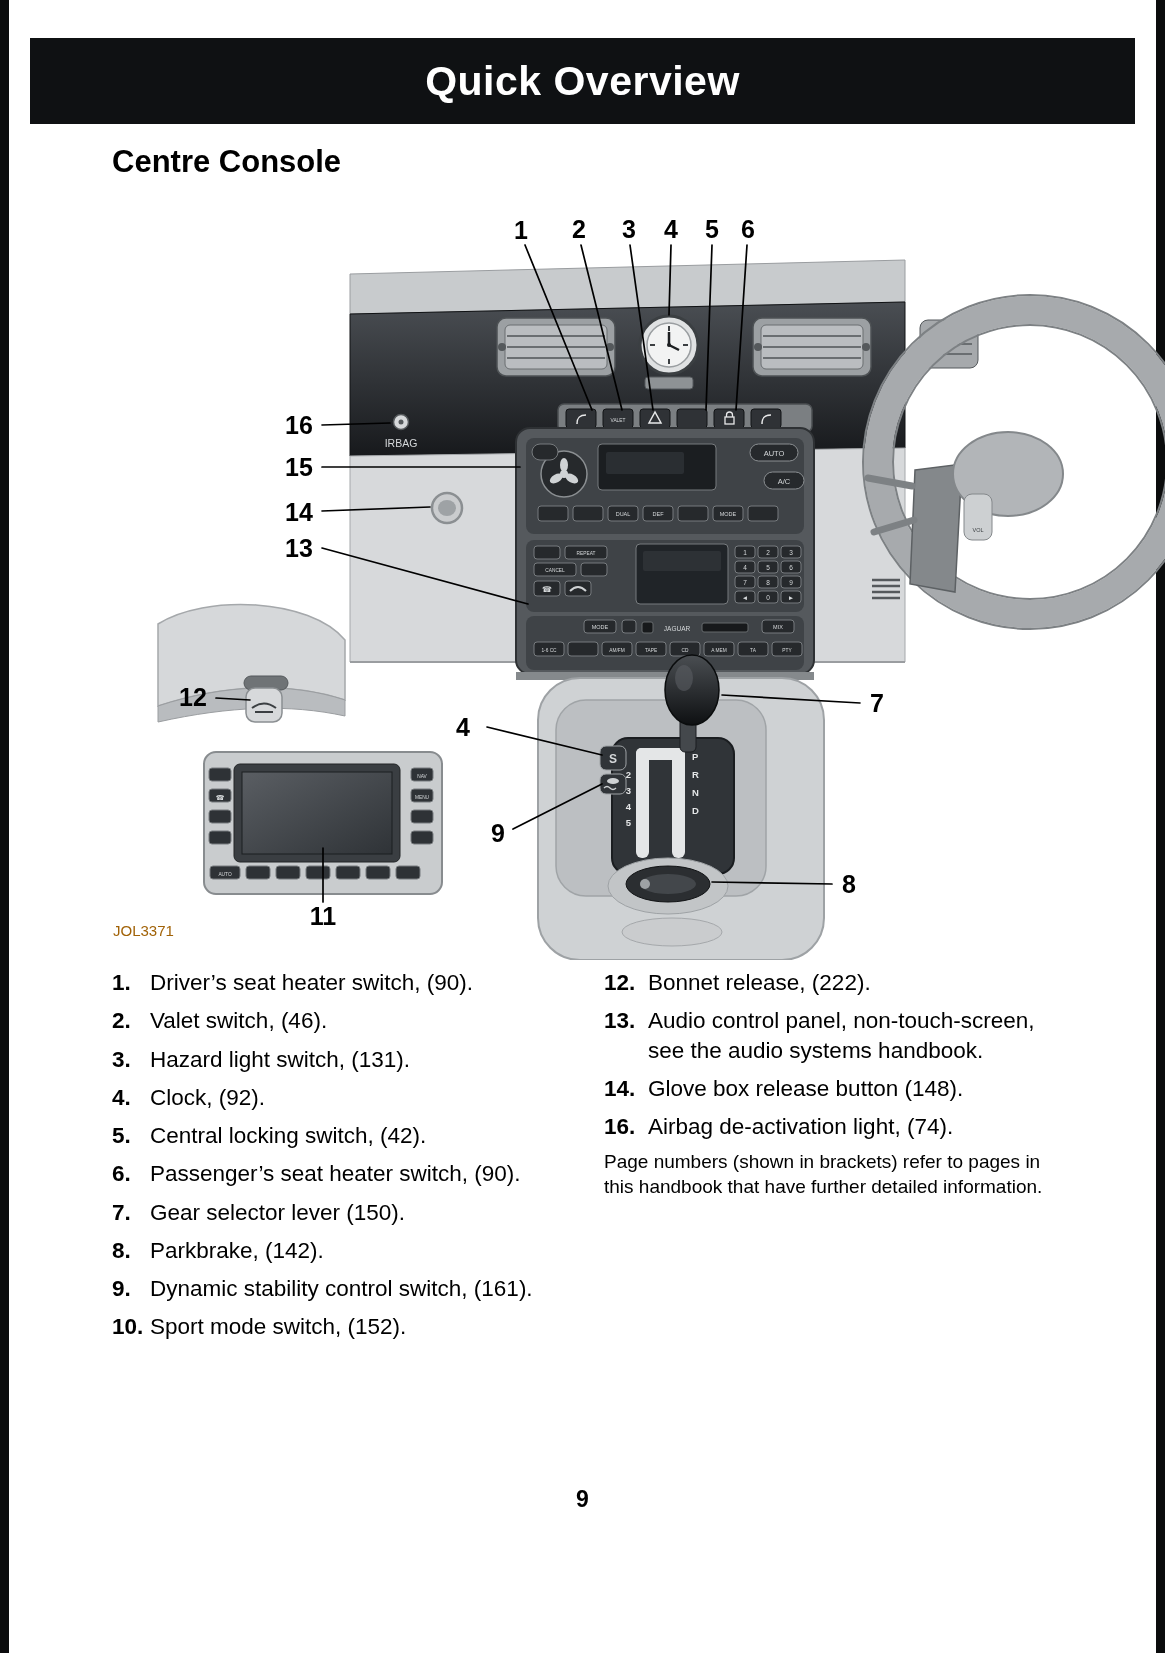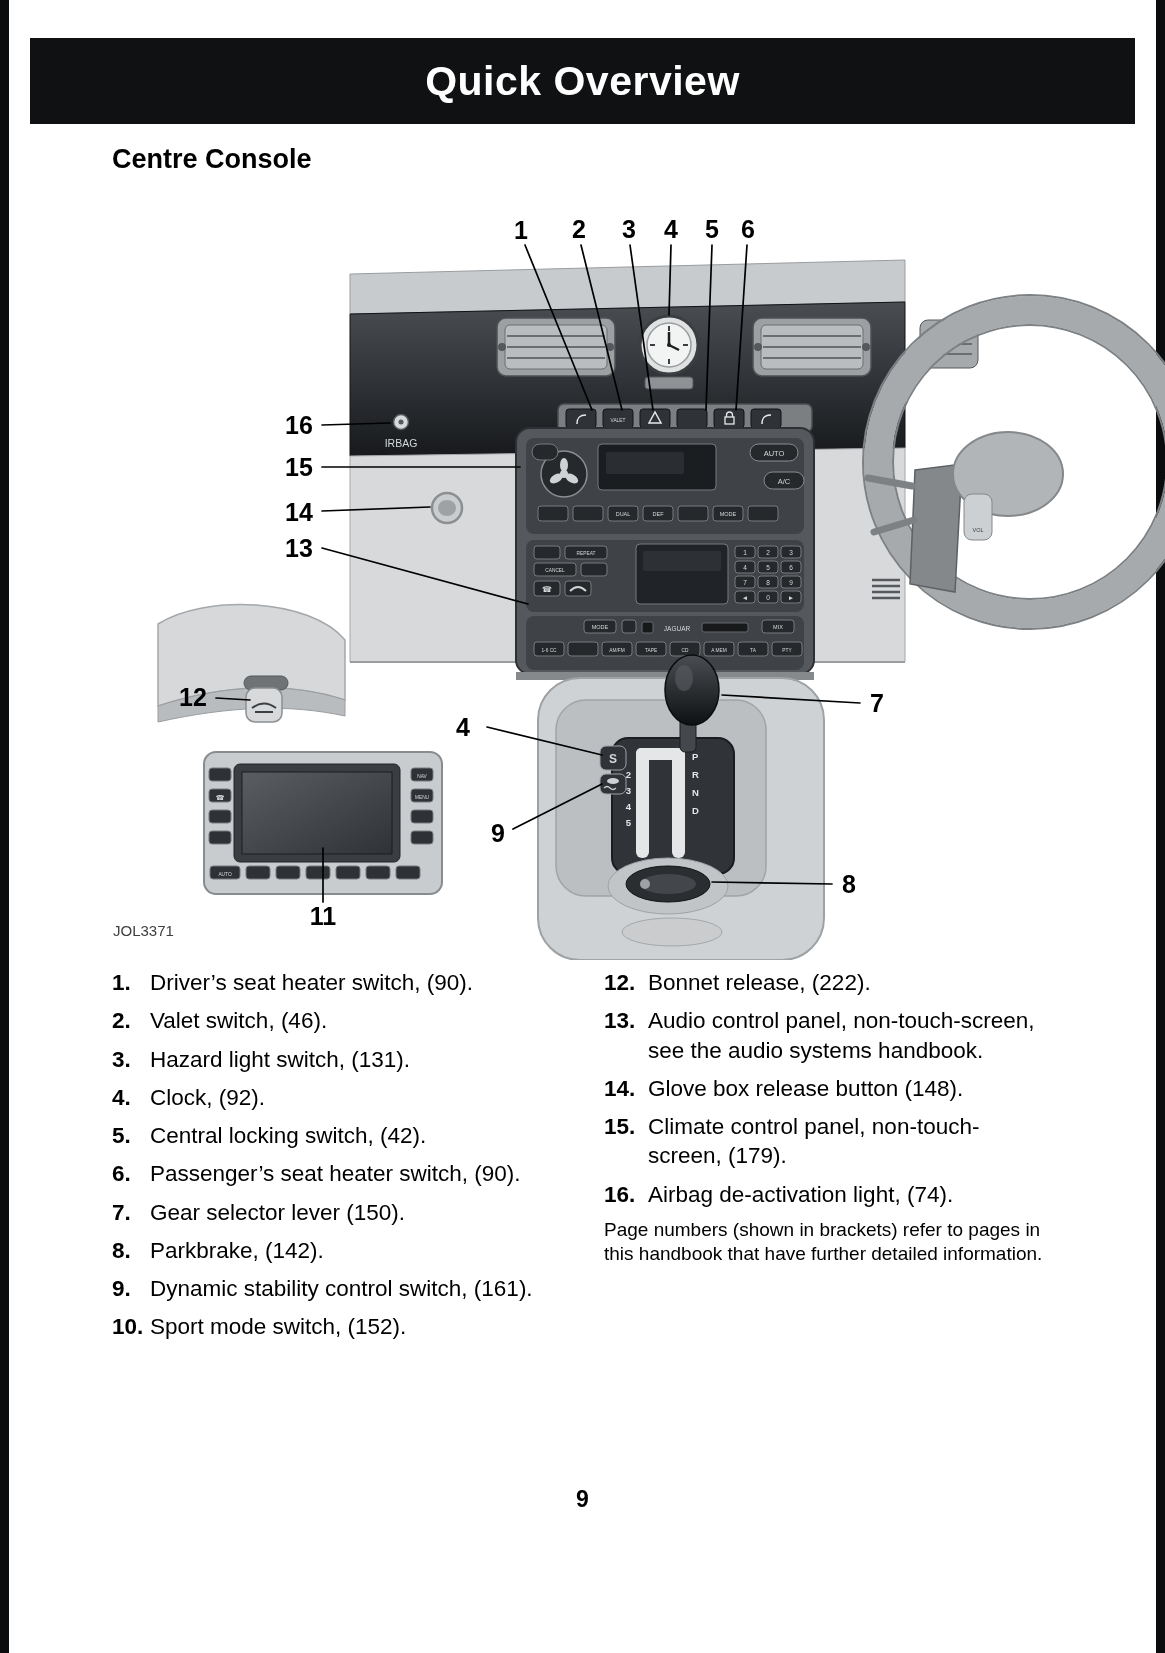--- a/index.html
+++ b/index.html
@@ -3,25 +3,25 @@
 <meta charset="utf-8">
 <style>
   html,body{margin:0;padding:0;background:#ffffff;}
   .page{position:relative;width:1165px;height:1653px;background:#ffffff;
         font-family:"Liberation Sans",sans-serif;overflow:hidden;color:#000;}
   .edge{position:absolute;top:0;bottom:0;width:9px;background:#0b0c0d;}
   .edge.left{left:0;} .edge.right{right:0;}
   .titlebar{position:absolute;left:30px;right:30px;top:38px;height:86px;background:#0f1113;
             display:flex;align-items:center;justify-content:center;}
   .titlebar h1{color:#fff;font-size:41px;font-weight:bold;margin:0;letter-spacing:.5px;}
-  .section-title{position:absolute;left:112px;top:144px;font-size:27px;font-weight:bold;margin:0;}
+  .section-title{position:absolute;left:112px;top:144px;font-size:31px;font-weight:bold;margin:0;}
   .figure{position:absolute;left:0;top:0;width:1165px;height:960px;}
   .figure svg{position:absolute;left:0;top:0;}
   .callout{position:absolute;transform:translate(-50%,-50%);font-size:25px;font-weight:bold;}
-  .figcode{position:absolute;left:113px;top:922px;font-size:15px;color:#404040;}
+  .figcode{position:absolute;left:113px;top:922px;font-size:15px;color:#a16207;}
   .legend{position:absolute;left:112px;top:968px;width:940px;display:flex;gap:44px;}
   .col{flex:1;min-width:0;}
   .item{display:flex;margin-bottom:9px;font-size:22.5px;line-height:1.3;}
   .num{font-weight:bold;flex:0 0 38px;}
   .col-right .num{flex:0 0 44px;}
   .txt{flex:1;}
   .footnote{font-size:19px;line-height:1.3;margin:3px 0 0 0;}
   .pageno{position:absolute;left:0;top:1486px;width:1165px;text-align:center;
           font-size:23px;font-weight:bold;}
   
@@ -433,24 +433,20 @@
         </div>
       <div class="item">
           <span class="num">13.</span>
           <span class="txt">Audio control panel, non-touch-screen, see the audio systems handbook.</span>
         </div>
       <div class="item">
           <span class="num">14.</span>
           <span class="txt">Glove box release button (148).</span>
         </div>
       <div class="item">
-          <span class="num">15.</span>
-          <span class="txt">Climate control panel, non-touch-screen, (179).</span>
-        </div>
-      <div class="item">
           <span class="num">16.</span>
           <span class="txt">Airbag de-activation light, (74).</span>
         </div>
       <p class="footnote">Page numbers (shown in brackets) refer to pages in this handbook that have further detailed information.</p>
     </div>
   </div>
 
   <div class="pageno">9</div>
 </div>
 

